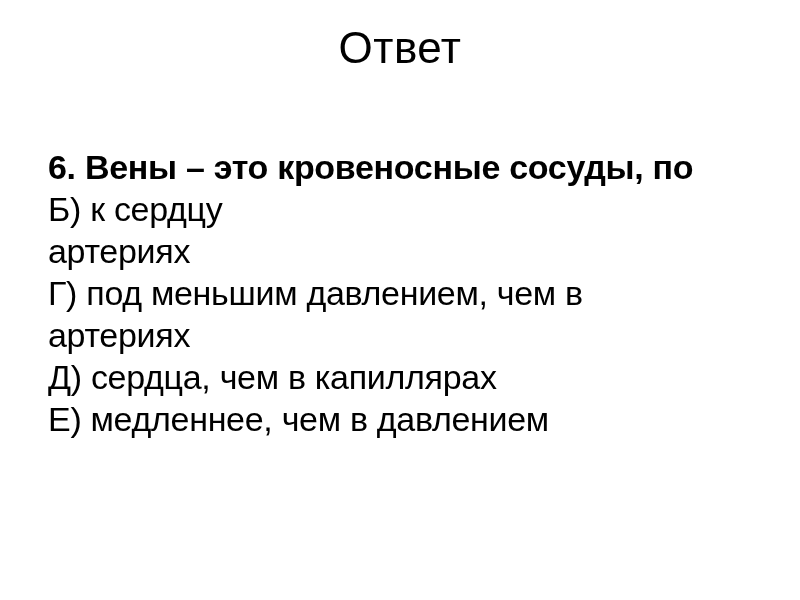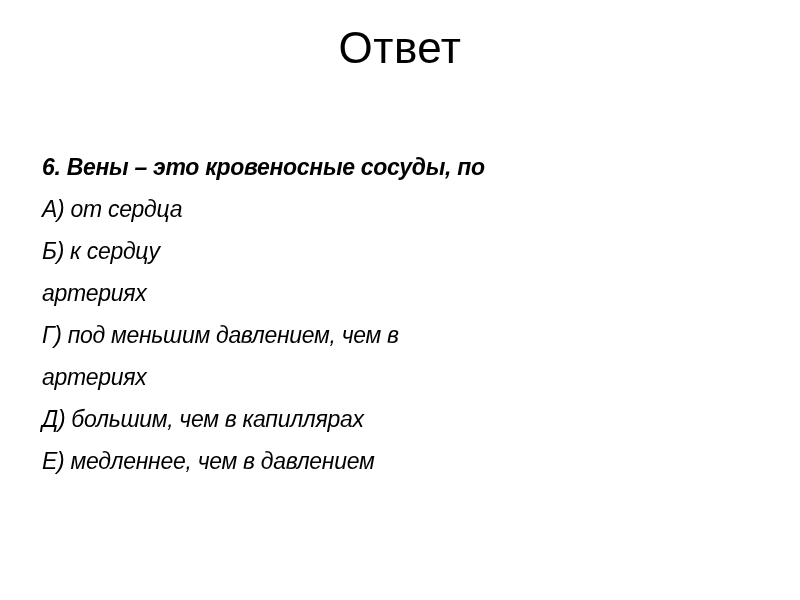--- a/index.html
+++ b/index.html
@@ -27,25 +27,24 @@
     align-items: baseline;
     column-gap: 98px;
     font-size: 44px;
     line-height: 52px;
     font-weight: 400;
     letter-spacing: 0.5px;
     white-space: pre;
   }
   .content {
     position: absolute;
-    left: 42px;
+    left: 48px;
     top: 146px;
-    font-size: 23px;
+    font-size: 34px;
     line-height: 42px;
-    font-style: italic;
   }
   .line {
     white-space: nowrap;
     letter-spacing: -0.3px;
   }
   .bold {
     font-weight: 700;
   }
 </style>
 </head>
@@ -53,22 +52,21 @@
 
 <div class="slide">
 
   <div class="title">
     <span>Ответ</span>
   </div>
 
   <div class="content">
     <div class="line bold">6. Вены – это кровеносные сосуды, по</div>
 
-    <div class="line">А) от сердца</div>
     <div class="line">Б) к сердцу</div>
     <div class="line">артериях</div>
     <div class="line">Г) под меньшим давлением, чем в</div>
     <div class="line">артериях</div>
-    <div class="line">Д) большим, чем в капиллярах</div>
+    <div class="line">Д) сердца, чем в капиллярах</div>
     <div class="line">Е) медленнее, чем в давлением</div>
   </div>
 
 </div>
 
 </body></html>

